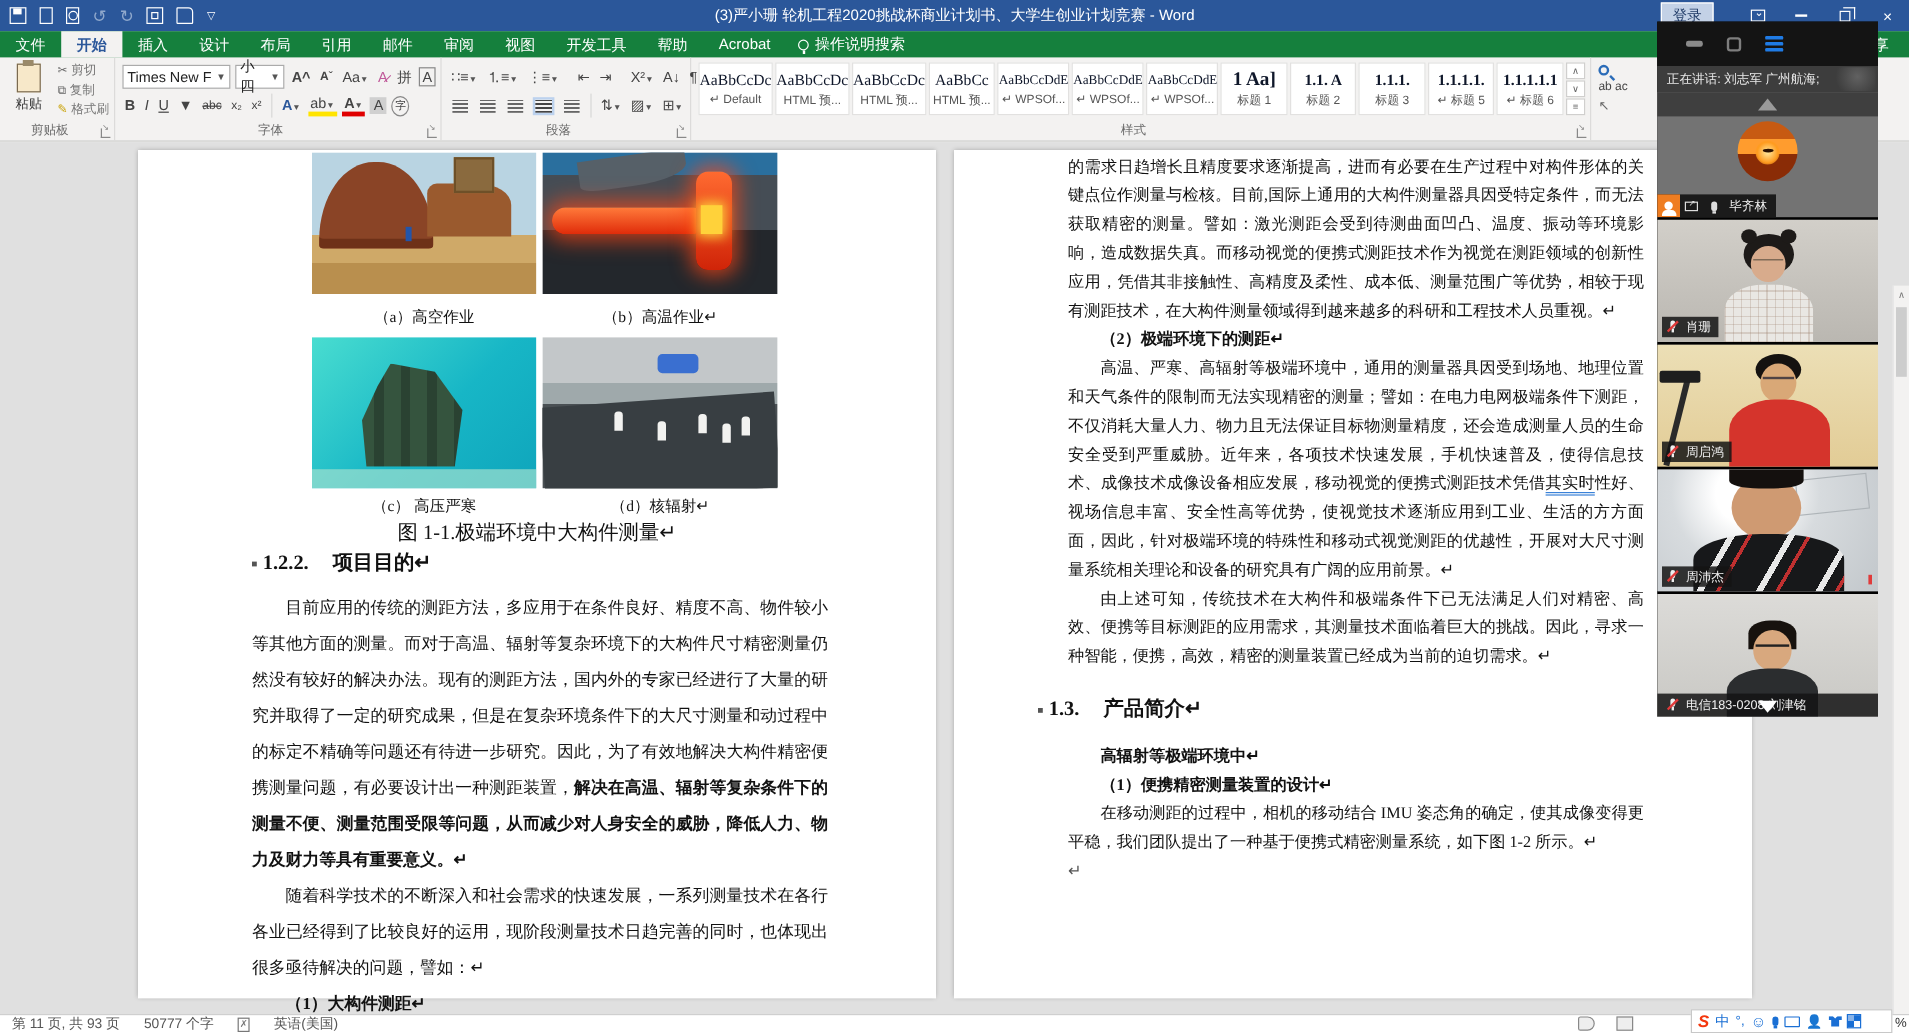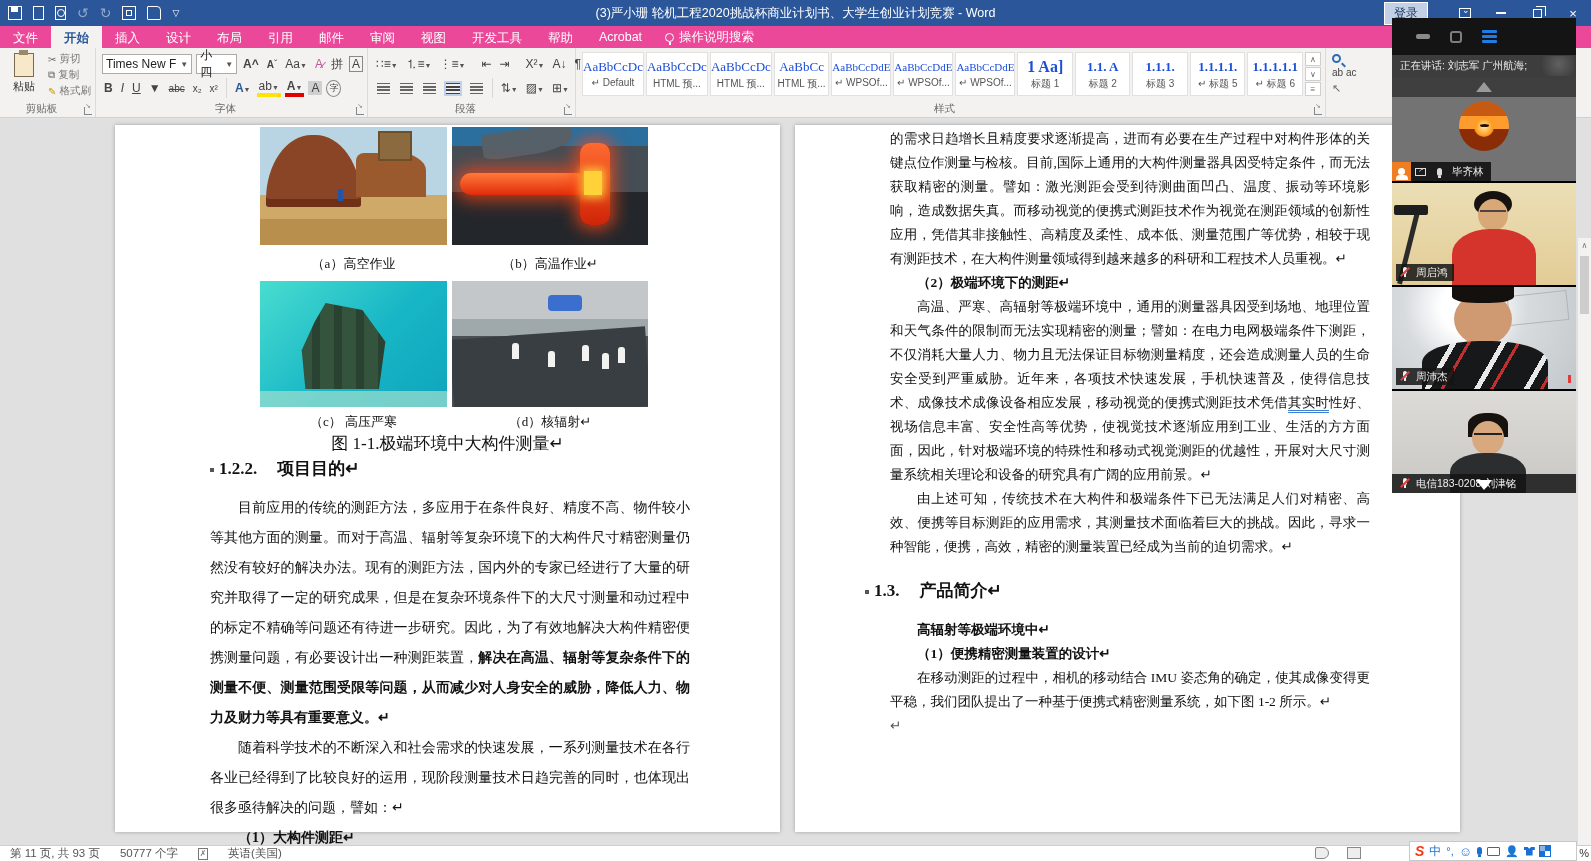--- a/index.html
+++ b/index.html
@@ -24,21 +24,21 @@
   .login-btn { position:absolute; right:163px; top:2px; padding:2px 9px; font-size:12px; background:#c3d1e6; color:#1f3a66; border:1px solid #fff; }
   .wbtns { position:absolute; right:0; top:0; display:flex; }
   .wbtn { width:36px; height:26px; display:flex; align-items:center; justify-content:center; color:#fff; font-size:13px; }
   .ic-ribbonopts { width:12px; height:10px; border:1.2px solid #fff; position:relative; }
   .ic-ribbonopts::after { content:"⌄"; position:absolute; left:2px; top:-4px; font-size:9px; }
   .ic-min { width:10px; height:1.5px; background:#fff; }
   .ic-restore { width:9px; height:9px; border:1.2px solid #fff; position:relative; }
   .ic-restore::after { content:""; position:absolute; left:2px; top:-4px; width:9px; height:9px; border:1.2px solid #fff; border-bottom:none; border-left:none; }
 
   
-  .tabbar { position:absolute; top:26px; left:0; right:0; height:22px; background:#ec4899; display:flex; align-items:stretch; color:#fff; font-size:12.5px; }
+  .tabbar { position:absolute; top:26px; left:0; right:0; height:22px; background:#15803d; display:flex; align-items:stretch; color:#fff; font-size:12.5px; }
   .tab { padding:4px 13px 0; cursor:default; }
   .tab.active { background:#f3f2f1; color:#2b579a; font-weight:bold; }
   .tab-search { display:flex; align-items:center; gap:5px; padding:0 10px; }
   .bulb { width:9px; height:9px; border:1.3px solid #fff; border-radius:50%; position:relative; }
   .bulb::after { content:""; position:absolute; left:2.5px; top:8px; width:2px; height:3px; background:#fff; }
   .share-label { position:absolute; left:1549px; top:4px; font-size:12.5px; }
 
   
   .ribbon { position:absolute; top:48px; left:0; right:0; height:70px; background:#f3f2f1; border-bottom:1px solid #d0cfce; display:flex; }
   .rgroup { position:relative; border-right:1px solid #dcdbda; padding:4px 4px 15px 6px; flex:none; }
@@ -61,21 +61,21 @@
   .rico .car { font-size:7px; color:#555; }
   .hl-y { border-bottom:4px solid #ffe400; }
   .fc-r { border-bottom:4px solid #e00000; }
   .shade-a { background:#d0d0d0; padding:0 3px; }
   .blue-a { color:#2b579a; font-weight:bold; }
   .sep { width:1px; height:20px; background:#d8d7d6; margin:0 2px; }
   .align-ic { width:14px; height:11px; margin:0 3px; background:repeating-linear-gradient(to bottom,#666 0 1.4px,transparent 1.4px 3.2px); }
   .align-ic.sel { outline:2px solid #bcd2ee; background:repeating-linear-gradient(to bottom,#444 0 1.4px,transparent 1.4px 3.2px); }
   .styles-body { display:flex; gap:2px; }
   .stcell { width:66px; height:44px; background:#fff; border:1px solid #e2e1e0; text-align:center; padding-top:4px; }
-  .stprev { font-family:"Liberation Serif", serif; font-size:13px; color:#1d4ed8; line-height:20px; white-space:nowrap; overflow:hidden; }
+  .stprev { font-family:"Liberation Serif", serif; font-size:13px; color:#0f172a; line-height:20px; white-space:nowrap; overflow:hidden; }
   .stprev.hd { font-weight:bold; }
   .stlab { font-size:10px; color:#555; white-space:nowrap; overflow:hidden; }
   .gal-col { display:flex; flex-direction:column; gap:1px; }
   .gal-btn { width:16px; height:14px; background:#fff; border:1px solid #d0cfce; font-size:8px; color:#666; text-align:center; line-height:13px; }
   .edit-col { display:flex; flex-direction:column; gap:4px; padding-top:2px; font-size:11px; color:#444; }
   .mag { width:9px; height:9px; border:2px solid #2b6cb8; border-radius:50%; position:relative; display:inline-block; }
   .mag::after { content:""; position:absolute; left:7px; top:8px; width:5px; height:2px; background:#2b6cb8; transform:rotate(45deg); }
 
   
   .docarea { position:absolute; top:119px; left:0; right:0; height:726px; background:#e0e0e0; }
@@ -136,21 +136,21 @@
   .slogo { font-weight:bold; font-style:italic; font-size:14px; color:#f4380e; line-height:16px; }
   .iblue { color:#1a6fd4; font-size:11px; }
   .igray { color:#9a9a9a; font-size:11px; }
   .kbd { width:13px; height:9px; border:1.3px solid #1a6fd4; border-radius:1px; }
   .micsh { width:5px; height:8px; background:#1a6fd4; border-radius:3px; position:relative; }
   .micsh::after { content:""; position:absolute; left:1px; top:8px; width:3px; height:2px; background:#1a6fd4; }
   .shirt { width:11px; height:9px; background:#1a6fd4; clip-path:polygon(0 0,30% 0,50% 25%,70% 0,100% 0,100% 40%,80% 40%,80% 100%,20% 100%,20% 40%,0 40%); }
   .grid4 { width:10px; height:10px; background:conic-gradient(#1a6fd4 0 25%, #fff 0 50%, #1a6fd4 0 75%, #8ab4e8 0); outline:1px solid #1a6fd4; }
 
   
-  .meeting { position:absolute; left:1381px; top:18px; width:184px; background:#000; z-index:50;margin-left:11px; }
+  .meeting { position:absolute; left:1381px; top:18px; width:184px; background:#000; z-index:50; }
   .m-header { height:37px; background:#141414; display:flex; align-items:center; gap:20px; padding-left:24px; }
   .mh-min { width:14px; height:5px; background:#8a8a8a; border-radius:2px; }
   .mh-max { width:12px; height:12px; border:2px solid #7e7e7e; border-radius:3px; }
   .mh-menu { display:flex; flex-direction:column; gap:2px; }
   .mh-menu i { display:block; width:15px; height:3px; background:#1f7be5; border-radius:1px; }
   .m-speaking { height:22px; background:#3d3d3d; color:#e8e8e8; font-size:10.5px; display:flex; align-items:center; padding-left:8px; position:relative; white-space:nowrap; overflow:hidden; }
   .m-speaking .wm { position:absolute; right:2px; top:1px; width:38px; height:20px; background:radial-gradient(circle at 60% 40%, #6a6a6a, #3d3d3d 70%); opacity:.8; }
   .tile { position:relative; height:102px; margin-top:2px; overflow:hidden; background:#222; }
   .tile.first { margin-top:0; height:104px; background:#737373; }
   .tstrip { position:absolute; left:0; right:0; top:0; height:20px; background:#3f3f3f; }
@@ -533,20 +533,37 @@
         <span class="ibox">
             <span class="shareic"></span>
           </span>
         <span class="ibox">
             <span class="micw"></span>
           </span>
         <span class="mname">毕齐林</span>
       </div>
     </div>
 
+    <div class="tile">
+      <div class="photo ph-xs">
+        <div class="head hair"></div>
+        <div class="bun" style="left:70px;"></div>
+        <div class="bun" style="left:103px;"></div>
+        <div class="head face"></div>
+        <div class="glasses"></div>
+        <div class="torso"></div>
+      </div>
+      <div class="chip">
+        <span class="micmute">
+            <span class="b"></span>
+            <span class="s"></span>
+          </span>
+        <span class="mname">肖珊</span>
+      </div>
+    </div>
 
     <div class="tile">
       <div class="photo ph-zq">
         <div class="tripod"></div>
         <div class="cam"></div>
         <div class="head hair"></div>
         <div class="head face"></div>
         <div class="glasses"></div>
         <div class="torso"></div>
       </div>

